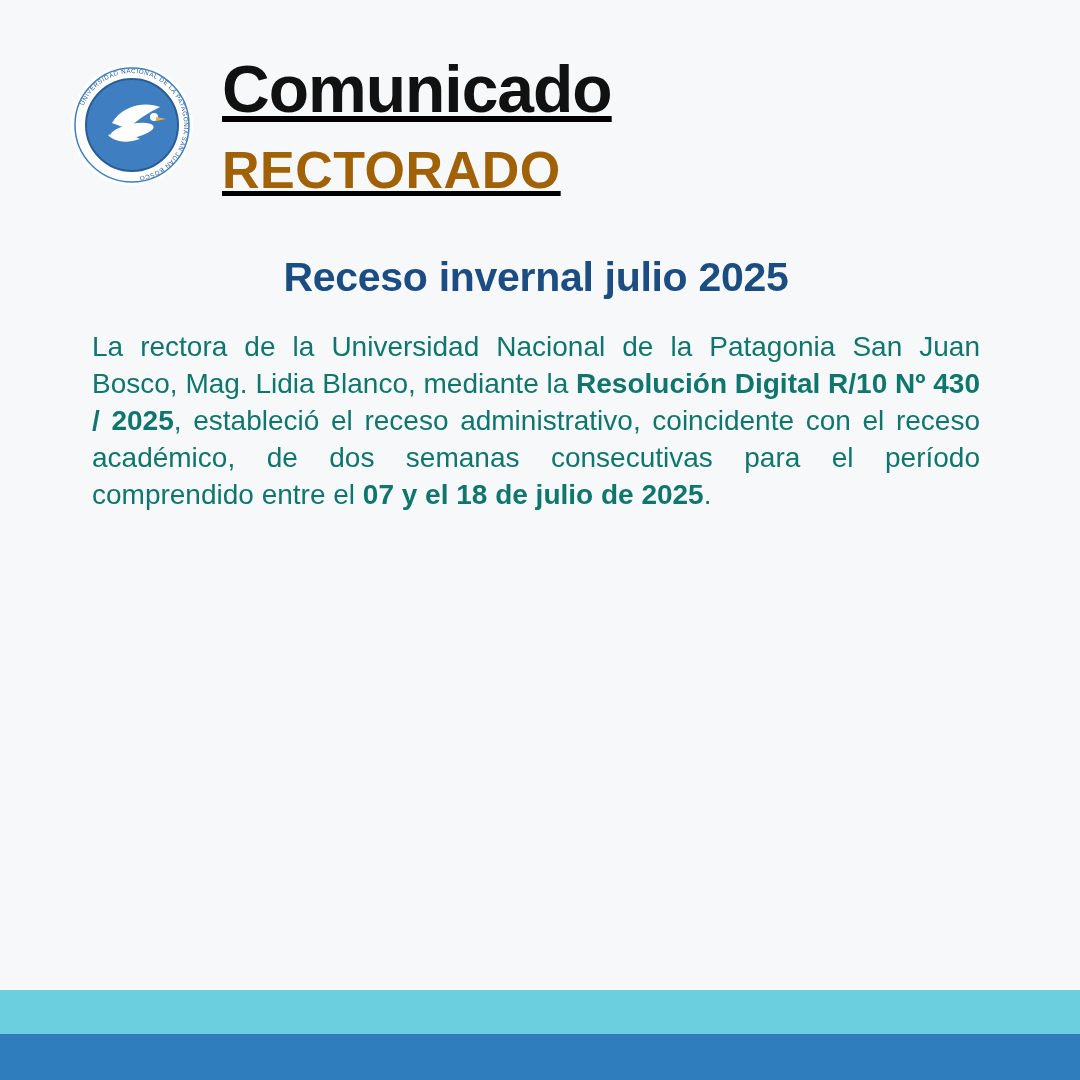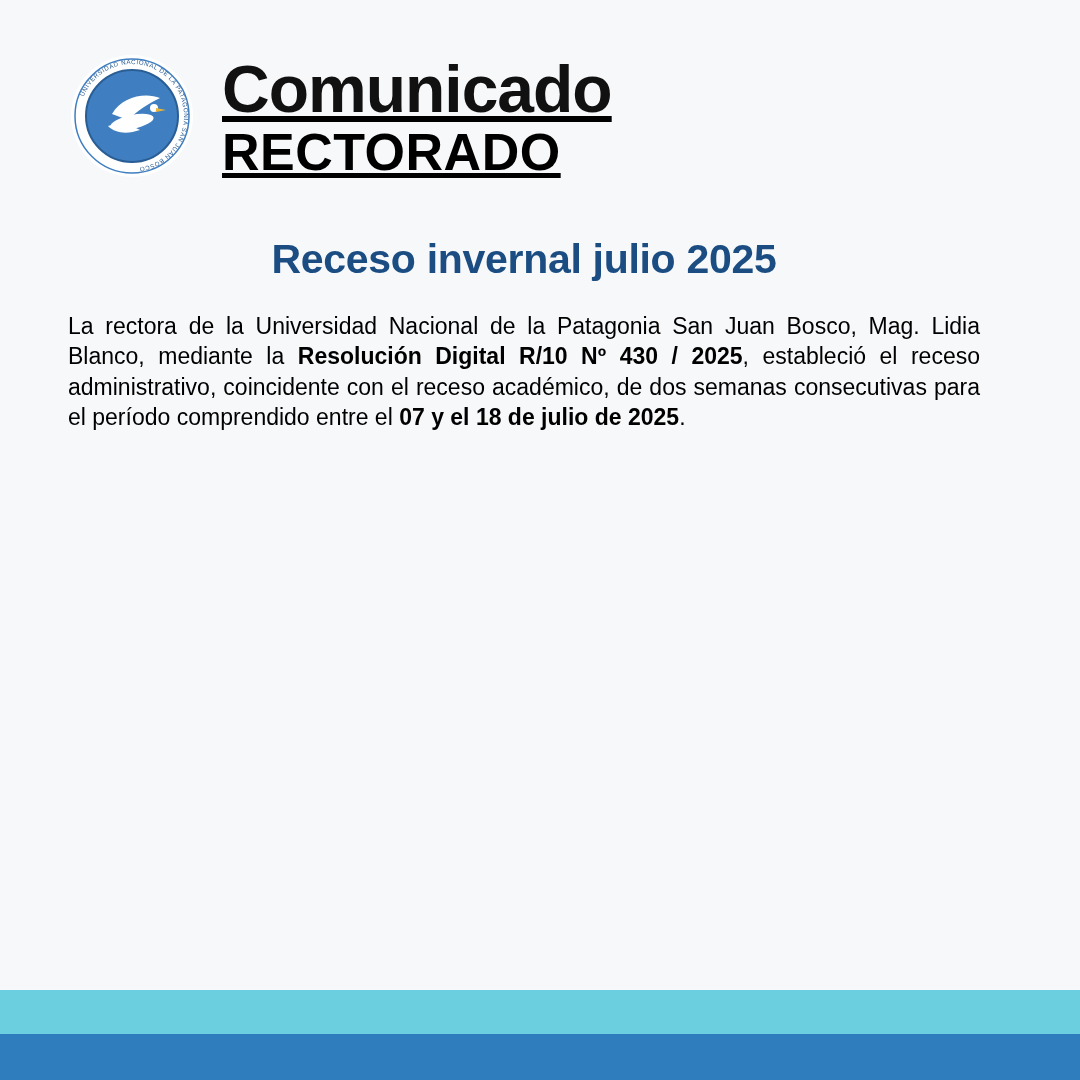--- a/index.html
+++ b/index.html
@@ -45,42 +45,42 @@
   .title-main {
     font-size: 66px;
     font-weight: bold;
     color: #111111;
     letter-spacing: -1px;
     line-height: 1.02;
   }
   .title-sub {
     font-size: 52px;
     font-weight: bold;
-    color: #000000;
+    color: #a16207;
     letter-spacing: 0.5px;
     line-height: 1.05;
-    margin-top: 2px;
+    margin-top: 20px;
   }
   
   .content {
-    padding: 56px 100px 0 68px;
+    padding: 56px 100px 0 92px;
     flex: 1 1 auto;
   }
   .doc-title {
     text-align: center;
     font-size: 41px;
     font-weight: bold;
     color: #1b4d82;
     margin: 0 0 28px 0;
     letter-spacing: -0.3px;
   }
   .para {
-    font-size: 23px;
+    font-size: 28px;
     line-height: 1.32;
-    color: #000000;
+    color: #0f766e;
     text-align: justify;
     text-justify: inter-word;
     margin: 0 0 30px 0;
   }
   .para b {
     font-weight: bold;
   }
   
   .footer {
     position: absolute;

